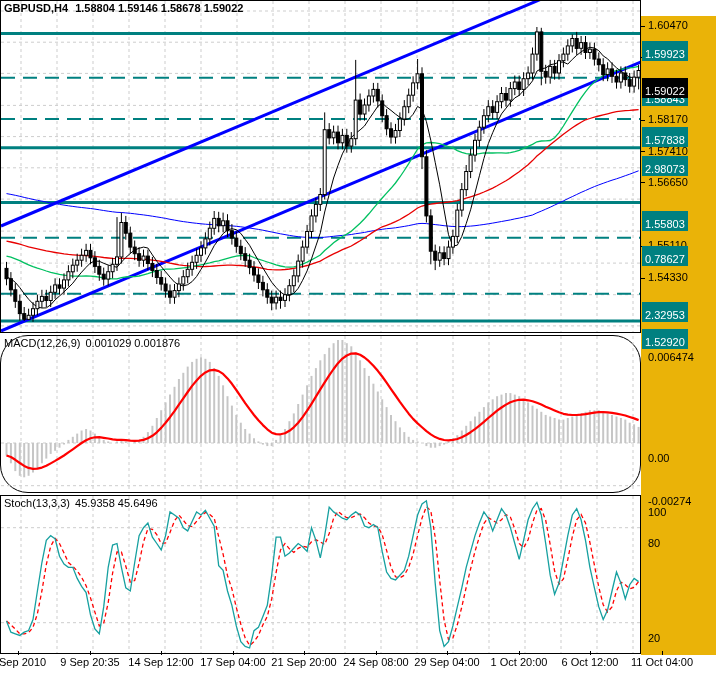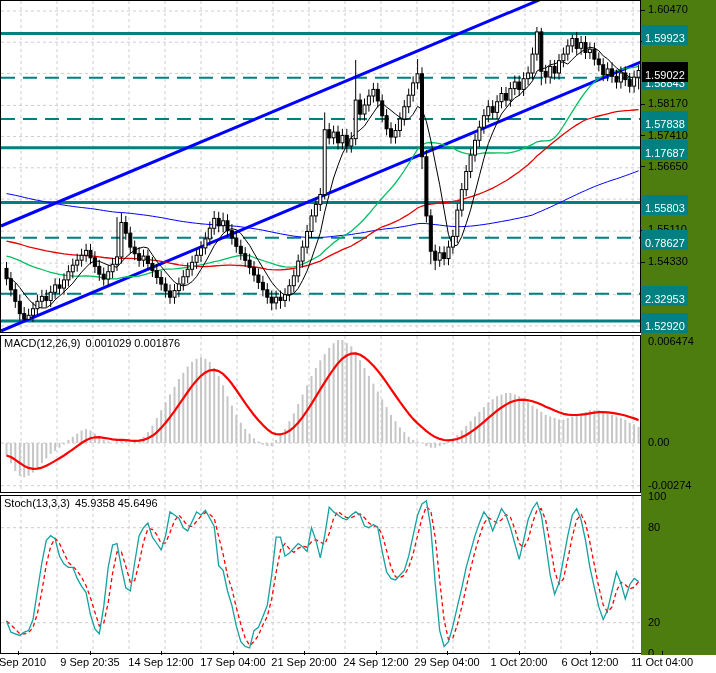--- a/index.html
+++ b/index.html
@@ -1,28 +1,28 @@
 <!DOCTYPE html>
 <html><head>
 <meta charset="utf-8">
 <style>
   html,body{margin:0;padding:0;background:#f0f0f0;}
   .root{position:relative;width:716px;height:673px;background:#fff;overflow:hidden;
         font-family:"Liberation Sans",sans-serif;font-size:11px;color:#000;}
   .panel{position:absolute;left:0;width:639px;background:#fff;border:1px solid #000;}
   #main-panel{top:0;height:331px;}
-  #macd-panel{top:335;height:156px;}
+  #macd-panel{top:335;height:156px;border-radius:28px;}
   #macd-panel{top:335px;}
-  #stoch-panel{top:495px;height:157px;padding-left:24px;}
+  #stoch-panel{top:495px;height:157px;}
   .panel svg{position:absolute;left:0;top:0;}
   .chart-title{position:absolute;left:3px;top:1px;font-weight:bold;white-space:nowrap;}
   .chart-title .ohlc{margin-left:7px;}
   .ind-label{position:absolute;left:3px;top:1px;white-space:nowrap;}
   .ind-label .vals{margin-left:5px;}
-  #price-axis{position:absolute;left:641px;top:0;width:75px;height:655px;background:#4d7c0f;}
+  #price-axis{position:absolute;left:641px;top:16px;width:75px;height:655px;background:#eab308;}
   .axlabel{position:absolute;left:7px;white-space:nowrap;}
   .axtick{position:absolute;left:0;width:4px;height:1px;background:#000;}
   .axbox{position:absolute;left:1px;padding:7px 3px 1px 3px;color:#fff;white-space:nowrap;}
   .axbox.teal{background:#008080;}
   .axbox.black{background:#000;}
   #time-axis{position:absolute;left:0;top:655px;width:716px;height:18px;background:#fff;}
   .tlabel{position:absolute;top:1px;transform:translateX(-50%);white-space:nowrap;}
   .ttick{position:absolute;top:-4px;width:1px;height:4px;background:#000;}
   #watermark{position:absolute;left:5px;bottom:2px;color:#1a1a1a;white-space:nowrap;}
 </style>
@@ -370,20 +370,23 @@
           <line x1="624.3" y1="65.4" x2="624.3" y2="85.1" stroke="#000000" stroke-width="1"></line>
           <rect x="622.8" y="72.0" width="3" height="6.6" fill="#000000" stroke="#000000" stroke-width="1"></rect>
           <line x1="628.7" y1="72.0" x2="628.7" y2="91.7" stroke="#000000" stroke-width="1"></line>
           <rect x="627.2" y="78.6" width="3" height="6.6" fill="#000000" stroke="#000000" stroke-width="1"></rect>
           <line x1="633.1" y1="69.5" x2="633.1" y2="91.7" stroke="#000000" stroke-width="1"></line>
           <rect x="631.6" y="76.1" width="3" height="9.0" fill="#FFFFFF" stroke="#000000" stroke-width="1"></rect>
           <line x1="637.6" y1="63.8" x2="637.6" y2="88.4" stroke="#000000" stroke-width="1"></line>
           <rect x="636.1" y="69.5" width="3" height="6.7" fill="#FFFFFF" stroke="#000000" stroke-width="1"></rect>
         </g>
       </svg>
+    <div class="chart-title">
+      <span>GBPUSD,H4</span><span class="ohlc">1.58804 1.59146 1.58678 1.59022</span>
+    </div>
   </div>
 
   <div class="panel" id="macd-panel">
     <svg id="macd-svg" width="639" height="156">
         <g>
           <line x1="20" y1="0" x2="20" y2="156" stroke="#CDCDCD" stroke-width="1" stroke-dasharray="3,3"></line>
           <line x1="56" y1="0" x2="56" y2="156" stroke="#CDCDCD" stroke-width="1" stroke-dasharray="3,3"></line>
           <line x1="92" y1="0" x2="92" y2="156" stroke="#CDCDCD" stroke-width="1" stroke-dasharray="3,3"></line>
           <line x1="128" y1="0" x2="128" y2="156" stroke="#CDCDCD" stroke-width="1" stroke-dasharray="3,3"></line>
           <line x1="164" y1="0" x2="164" y2="156" stroke="#CDCDCD" stroke-width="1" stroke-dasharray="3,3"></line>
@@ -607,21 +610,21 @@
       <div class="axtick" style="top:104px"></div>
       <div class="axlabel" style="top:129px">1.57410</div>
       <div class="axtick" style="top:135px"></div>
       <div class="axlabel" style="top:160px">1.56650</div>
       <div class="axtick" style="top:166px"></div>
       <div class="axlabel" style="top:223px">1.55110</div>
       <div class="axtick" style="top:230px"></div>
       <div class="axlabel" style="top:255px">1.54330</div>
       <div class="axtick" style="top:262px"></div>
       <div class="axbox teal" style="top:25px">1.59923</div>
-      <div class="axbox teal" style="top:140px">1.17687</div>
+      <div class="axbox teal" style="top:140px">2.98073</div>
       <div class="axbox teal" style="top:195px">1.55803</div>
       <div class="axbox teal" style="top:313px">1.52920</div>
       <div class="axbox teal" style="top:70px">1.58843</div>
       <div class="axbox teal" style="top:111px">1.57838</div>
       <div class="axbox teal" style="top:230px">0.78627</div>
       <div class="axbox teal" style="top:286px">2.32953</div>
       <div class="axbox black" style="top:62px">1.59022</div>
       <div class="axlabel" style="top:335px">0.006474</div>
       <div class="axlabel" style="top:436px">0.00</div>
       <div class="axlabel" style="top:479px">-0.00274</div>
@@ -634,21 +637,21 @@
       <div class="tlabel" style="left:18px">7 Sep 2010</div>
       <div class="ttick" style="left:18px"></div>
       <div class="tlabel" style="left:90px">9 Sep 20:35</div>
       <div class="ttick" style="left:90px"></div>
       <div class="tlabel" style="left:161px">14 Sep 12:00</div>
       <div class="ttick" style="left:161px"></div>
       <div class="tlabel" style="left:233px">17 Sep 04:00</div>
       <div class="ttick" style="left:233px"></div>
       <div class="tlabel" style="left:304px">21 Sep 20:00</div>
       <div class="ttick" style="left:304px"></div>
-      <div class="tlabel" style="left:376px">24 Sep 12:00</div>
+      <div class="tlabel" style="left:376px">24 Sep 08:00</div>
       <div class="ttick" style="left:376px"></div>
       <div class="tlabel" style="left:447px">29 Sep 04:00</div>
       <div class="ttick" style="left:447px"></div>
       <div class="tlabel" style="left:519px">1 Oct 20:00</div>
       <div class="ttick" style="left:519px"></div>
       <div class="tlabel" style="left:590px">6 Oct 12:00</div>
       <div class="ttick" style="left:590px"></div>
       <div class="tlabel" style="left:662px">11 Oct 04:00</div>
       <div class="ttick" style="left:662px"></div>
     </div>

